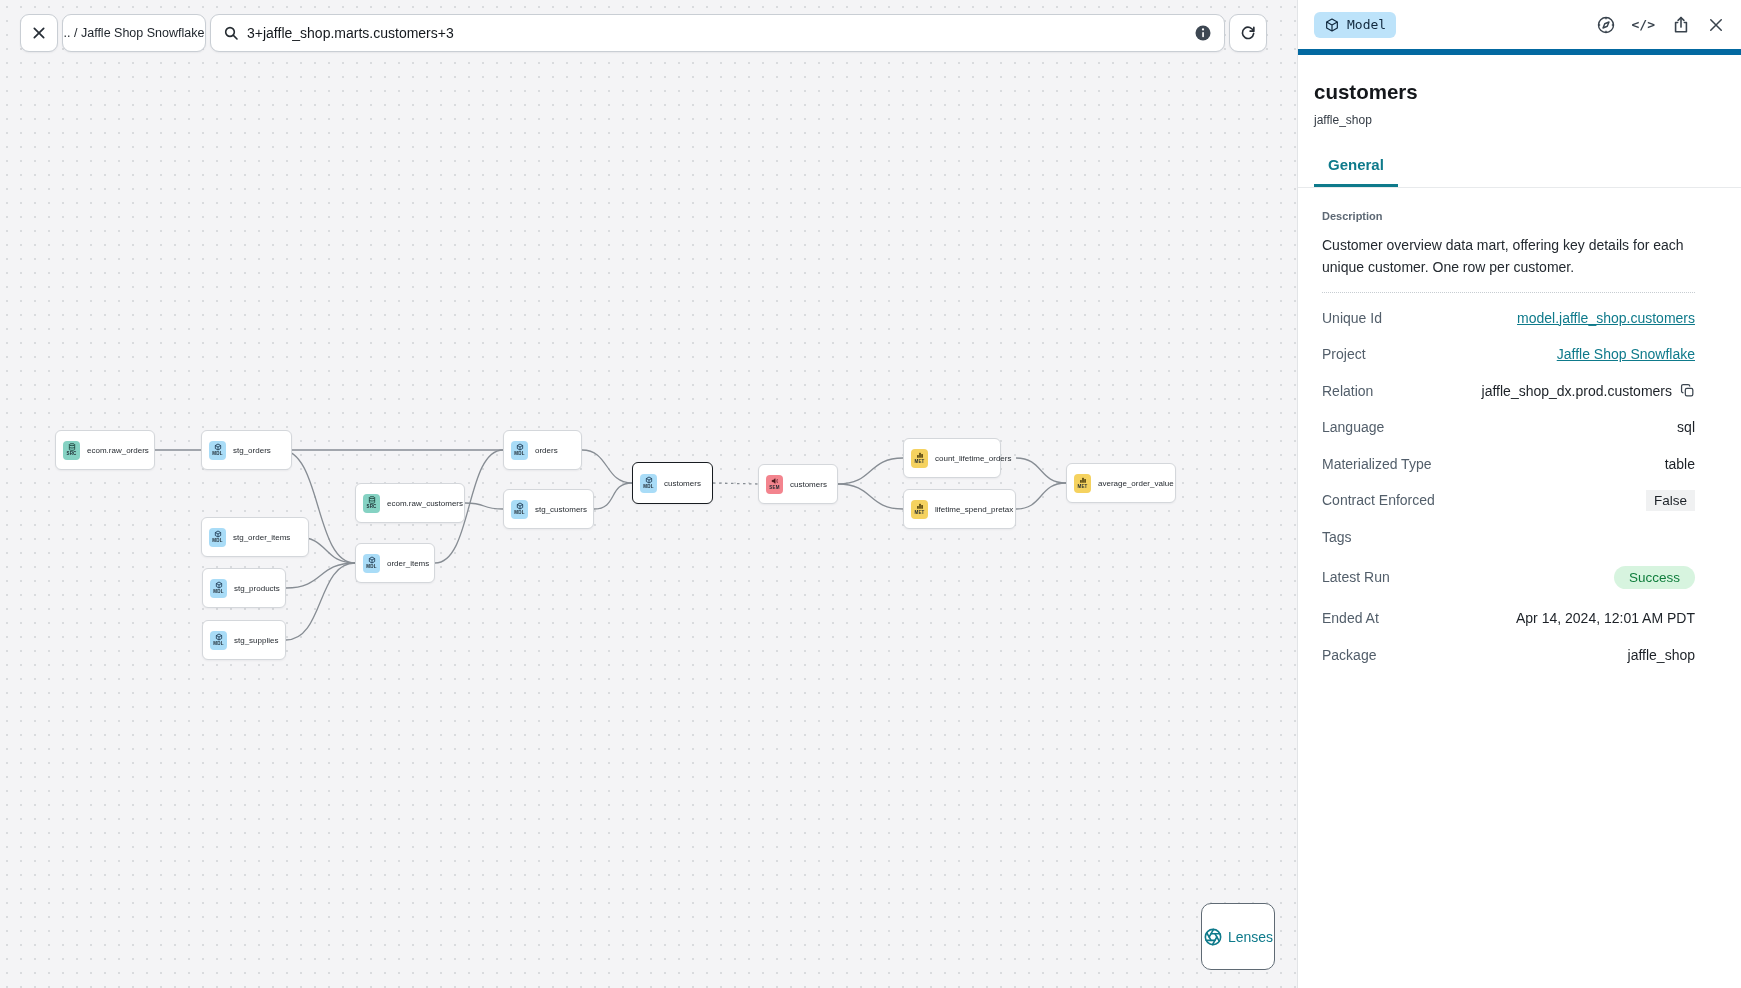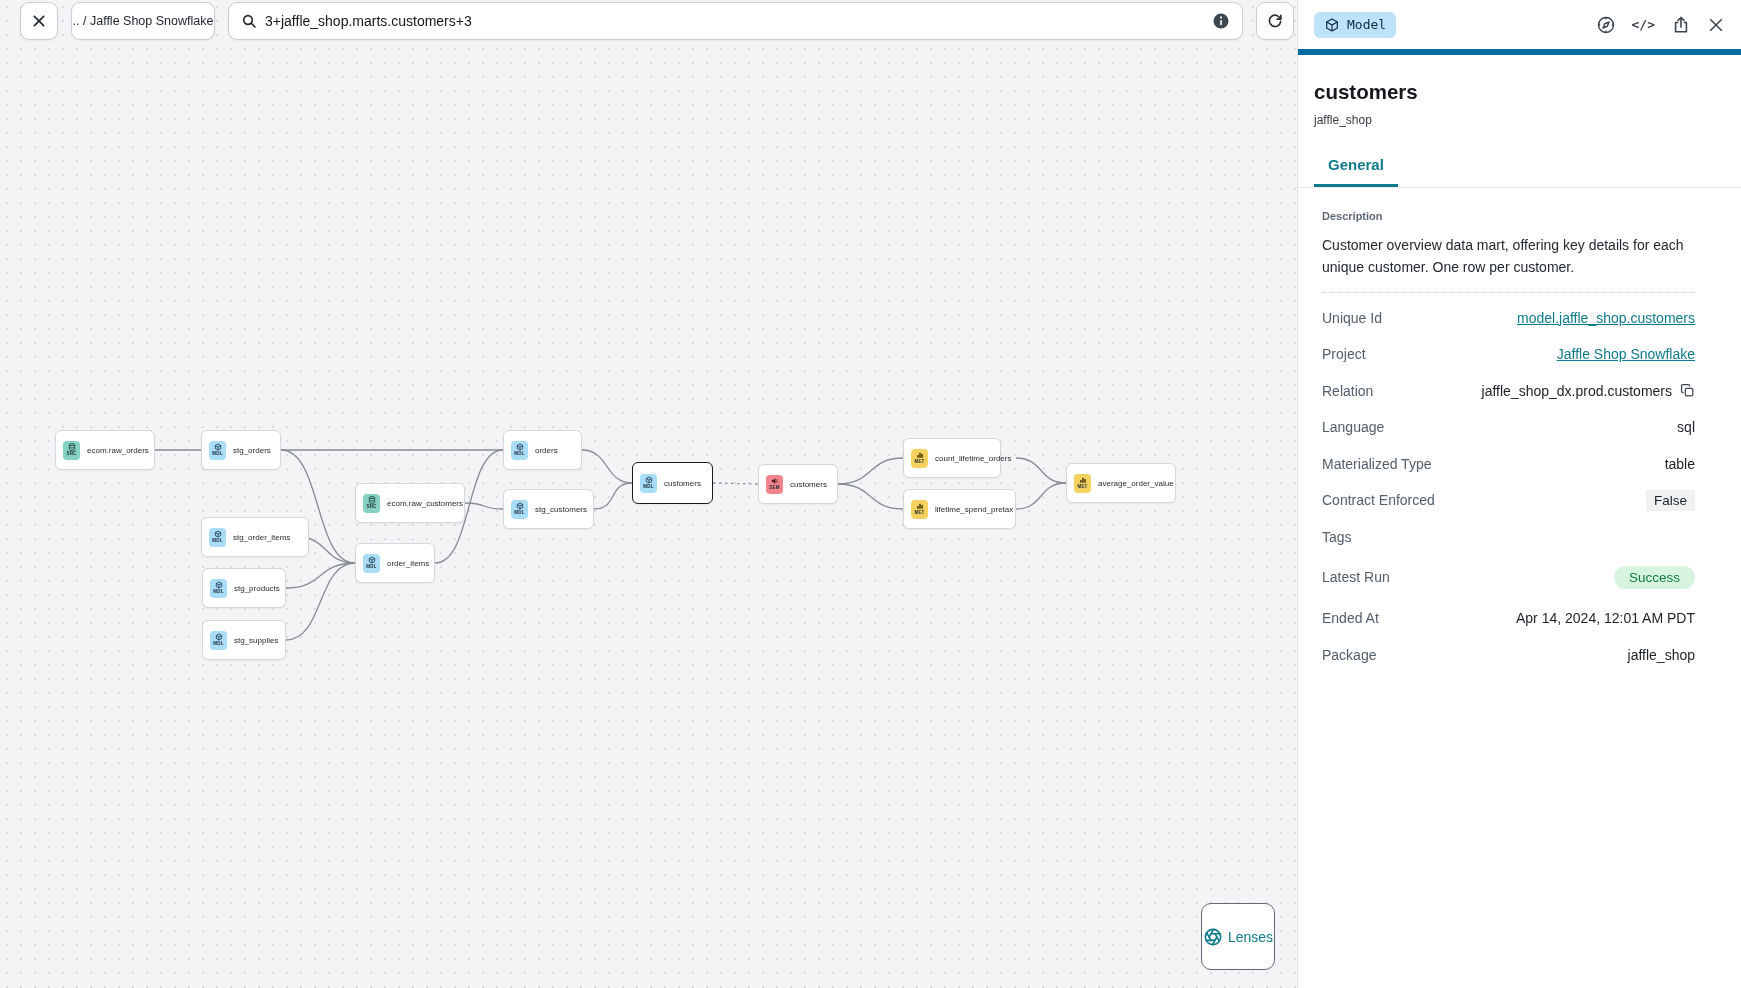--- a/index.html
+++ b/index.html
@@ -10,21 +10,21 @@
   
   .canvas { position:relative; width:1297px; height:988px;
     background-color:var(--canvas-bg);
     background-image:radial-gradient(circle,#d9dbde 1px,transparent 1.3px);
     background-size:14px 14px; overflow:hidden; }
   .edges { position:absolute; left:0; top:0; }
   .edges path { stroke:var(--edge); stroke-width:1.3; fill:none; }
   .node-layer { position:absolute; inset:0; }
 
   
-  .topbar { position:absolute; top:2px; left:20px; display:flex; gap:13px; z-index:5; }
+  .topbar { position:absolute; top:14px; left:20px; display:flex; gap:4px; z-index:5; }
   .tb-btn, .tb-crumb, .searchbox { height:38px; background:#fff;
     border:1px solid #c9ced4; border-radius:9px;
     box-shadow:0 1px 2px rgba(16,24,40,.06); display:flex; align-items:center; }
   .tb-btn { width:38px; justify-content:center; color:#272e36; cursor:pointer; }
   .tb-crumb { width:144px; justify-content:center; font-size:12.5px; color:#1d232a; cursor:pointer; }
   .searchbox { width:1015px; padding:0 12px 0 12px; gap:8px; }
   .searchbox input { flex:1; border:none; outline:none; background:transparent;
     font-size:14px; color:#14181d; font-family:"Liberation Sans",sans-serif; }
   .ic16 { width:16px; height:16px; } .ic18 { width:18px; height:18px; } .ic20 { width:20px; height:20px; }
 
@@ -113,21 +113,21 @@
       <svg class="ic" viewBox="0 0 24 24" fill="none" stroke="#173b35" stroke-width="2.4">
             <ellipse cx="12" cy="5" rx="8" ry="3"></ellipse>
             <path d="M4 5v14c0 1.7 3.6 3 8 3s8-1.3 8-3V5"></path>
             <path d="M4 12c0 1.7 3.6 3 8 3s8-1.3 8-3"></path>
           </svg>
 
       <span class="badge-txt">SRC</span>
     </span>
     <span class="node-label">ecom.raw_orders</span>
   </div>
-      <div class="node t-mdl" style="left: 201px; top: 430px; width: 80px; height: 40px;">
+      <div class="node t-mdl" style="left: 201px; top: 430px; width: 91px; height: 40px;">
     <span class="badge">
 
       <svg class="ic" viewBox="0 0 24 24" fill="none" stroke="#14304a" stroke-width="2.4" stroke-linejoin="round">
             <path d="M12 3l8 4.5v9L12 21l-8-4.5v-9L12 3z"></path>
             <path d="M12 12l8-4.5M12 12v9M12 12L4 7.5"></path>
           </svg>
 
       <span class="badge-txt">MDL</span>
     </span>
     <span class="node-label">stg_orders</span>

